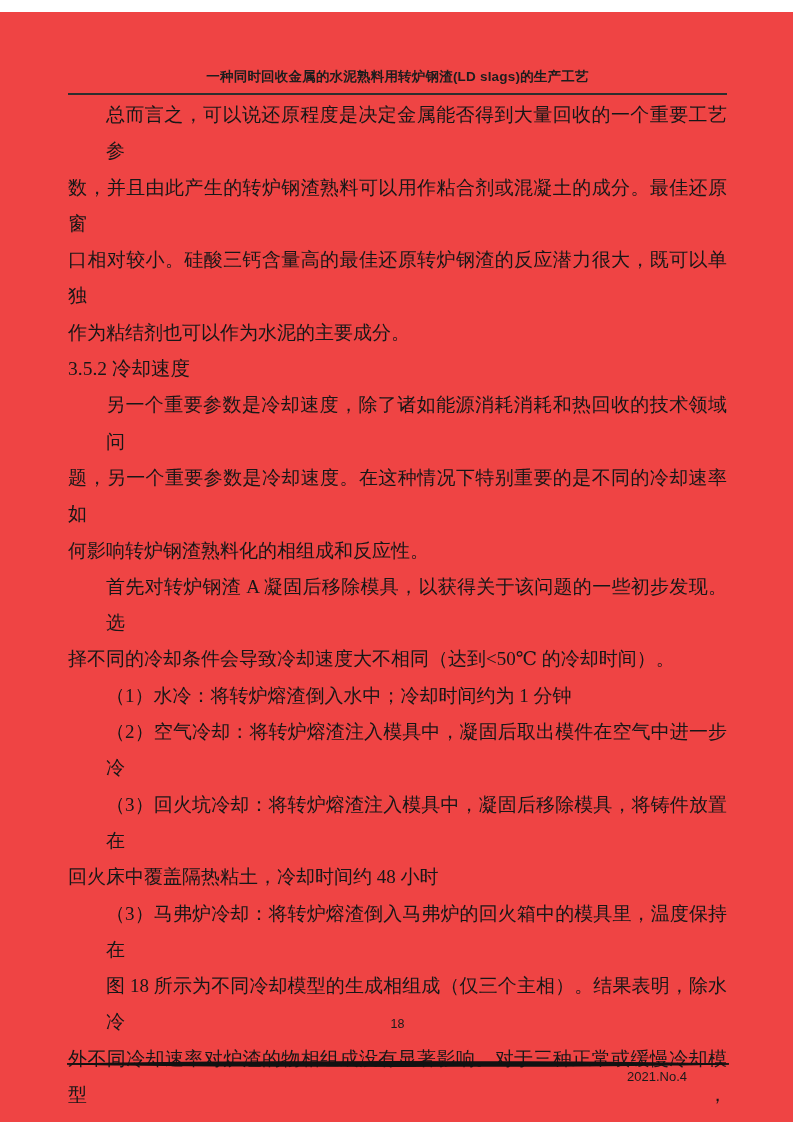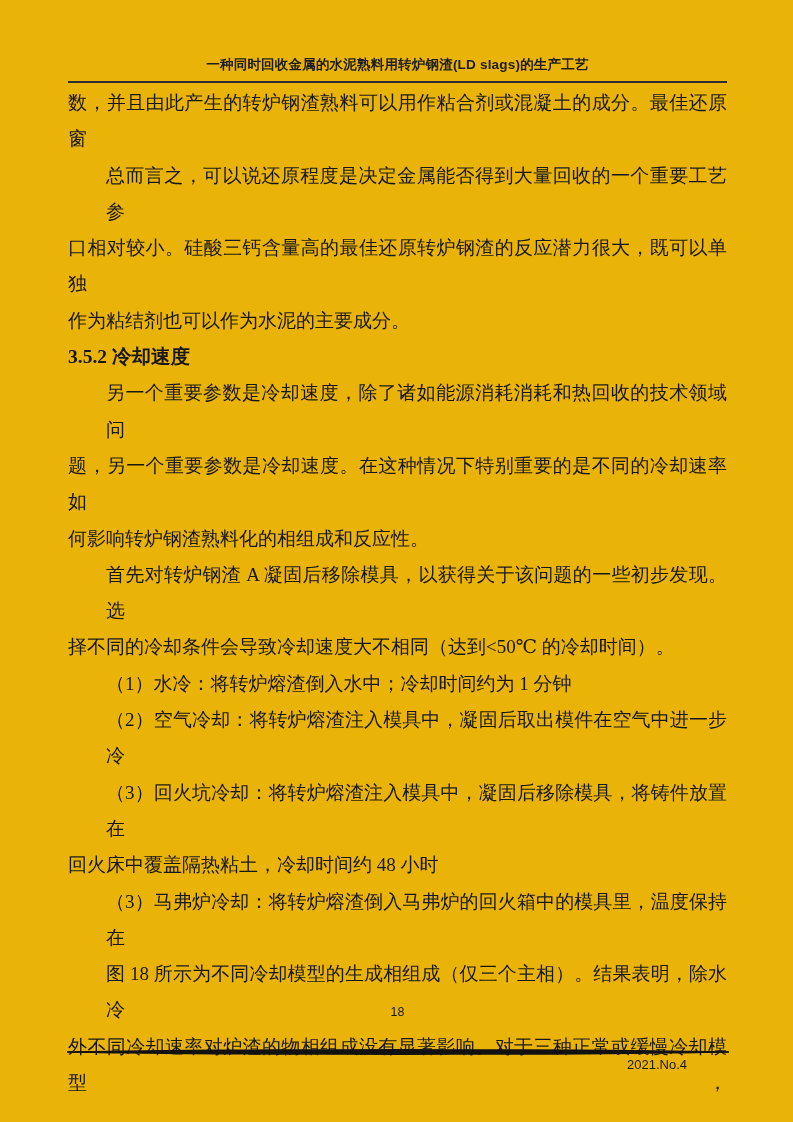--- a/index.html
+++ b/index.html
@@ -9,21 +9,22 @@
   }
   body {
     width: 793px;
     height: 1122px;
     position: relative;
     overflow: hidden;
   }
   .page {
     position: absolute;
     inset: 0;
-    background: #eab308;
+    background: #ef4444;
+    margin-top: 12px;
   }
   
   .header-title {
     position: absolute;
     top: 56px;
     left: 68px;
     width: 659px;
     text-align: center;
     font-family: "Liberation Sans", "DejaVu Sans", sans-serif;
     font-size: 13.5px;
@@ -57,21 +58,21 @@
     min-height: 36.3px;
   }
   .line.fill {
     text-align: justify;
     text-align-last: justify;
   }
   .line.indent {
     padding-left: 38px;
   }
   .line.heading {
-    font-weight: bold;
+    font-weight: normal;
     font-size: 19.5px;
   }
   
   .footer-rule {
     position: absolute;
     top: 1047px;
     left: 67px;
     width: 662px;
     height: 10px;
   }
@@ -99,22 +100,22 @@
 <body>
 
 <div class="page">
 
   <div class="header-title">一种同时回收金属的水泥熟料用转炉钢渣(LD slags)的生产工艺</div>
 
   <div class="header-rule"></div>
 
   <div class="doc-body">
       <div class="block">
+        <div class="line indent fill">总而言之，可以说还原程度是决定金属能否得到大量回收的一个重要工艺参</div>
         <div class="line fill">数，并且由此产生的转炉钢渣熟料可以用作粘合剂或混凝土的成分。最佳还原窗</div>
-        <div class="line indent fill">总而言之，可以说还原程度是决定金属能否得到大量回收的一个重要工艺参</div>
         <div class="line fill">口相对较小。硅酸三钙含量高的最佳还原转炉钢渣的反应潜力很大，既可以单独</div>
         <div class="line">作为粘结剂也可以作为水泥的主要成分。</div>
       </div>
       <div class="block">
         <div class="line heading">3.5.2 冷却速度</div>
       </div>
       <div class="block">
         <div class="line indent fill">另一个重要参数是冷却速度，除了诸如能源消耗消耗和热回收的技术领域问</div>
         <div class="line fill">题，另一个重要参数是冷却速度。在这种情况下特别重要的是不同的冷却速率如</div>
         <div class="line">何影响转炉钢渣熟料化的相组成和反应性。</div>

